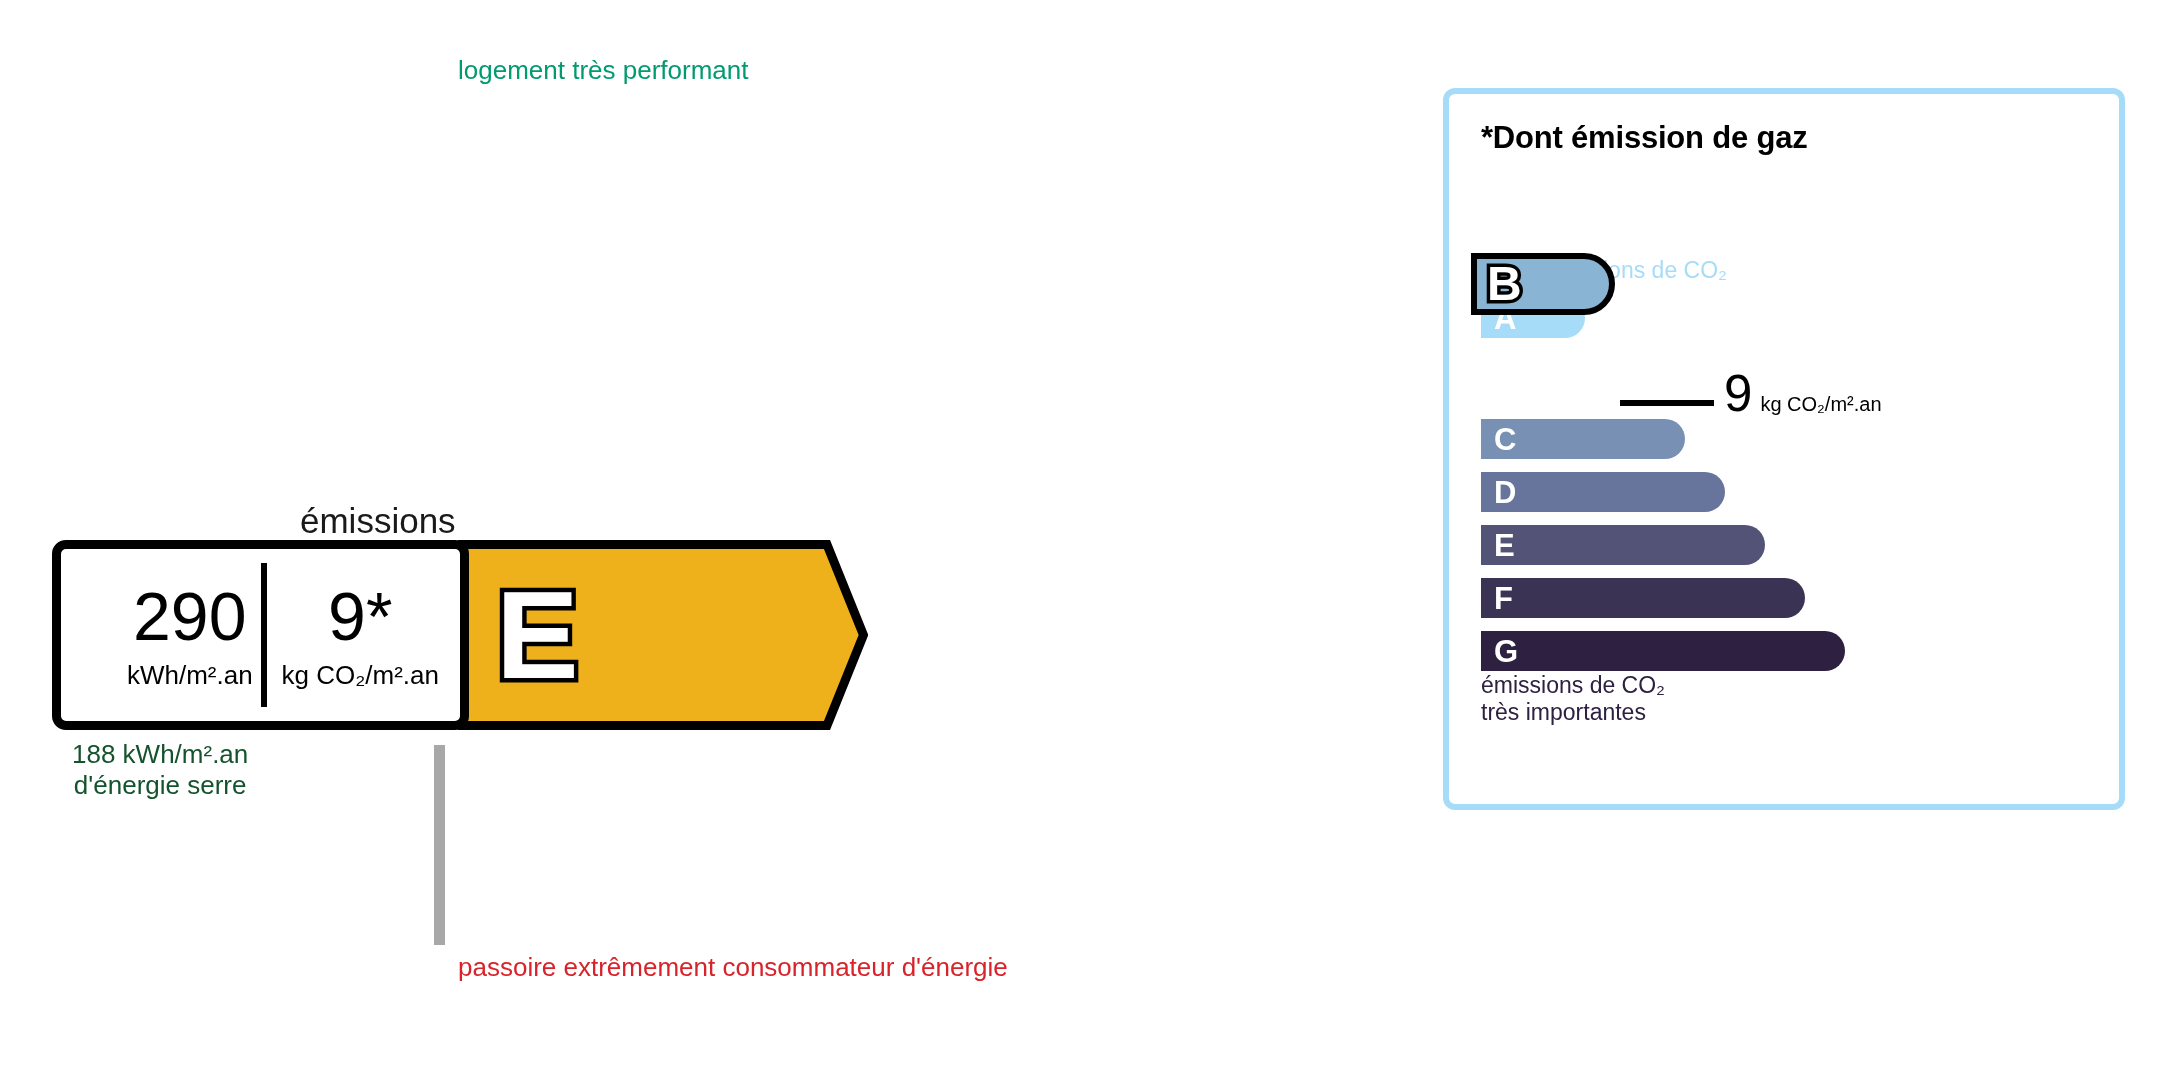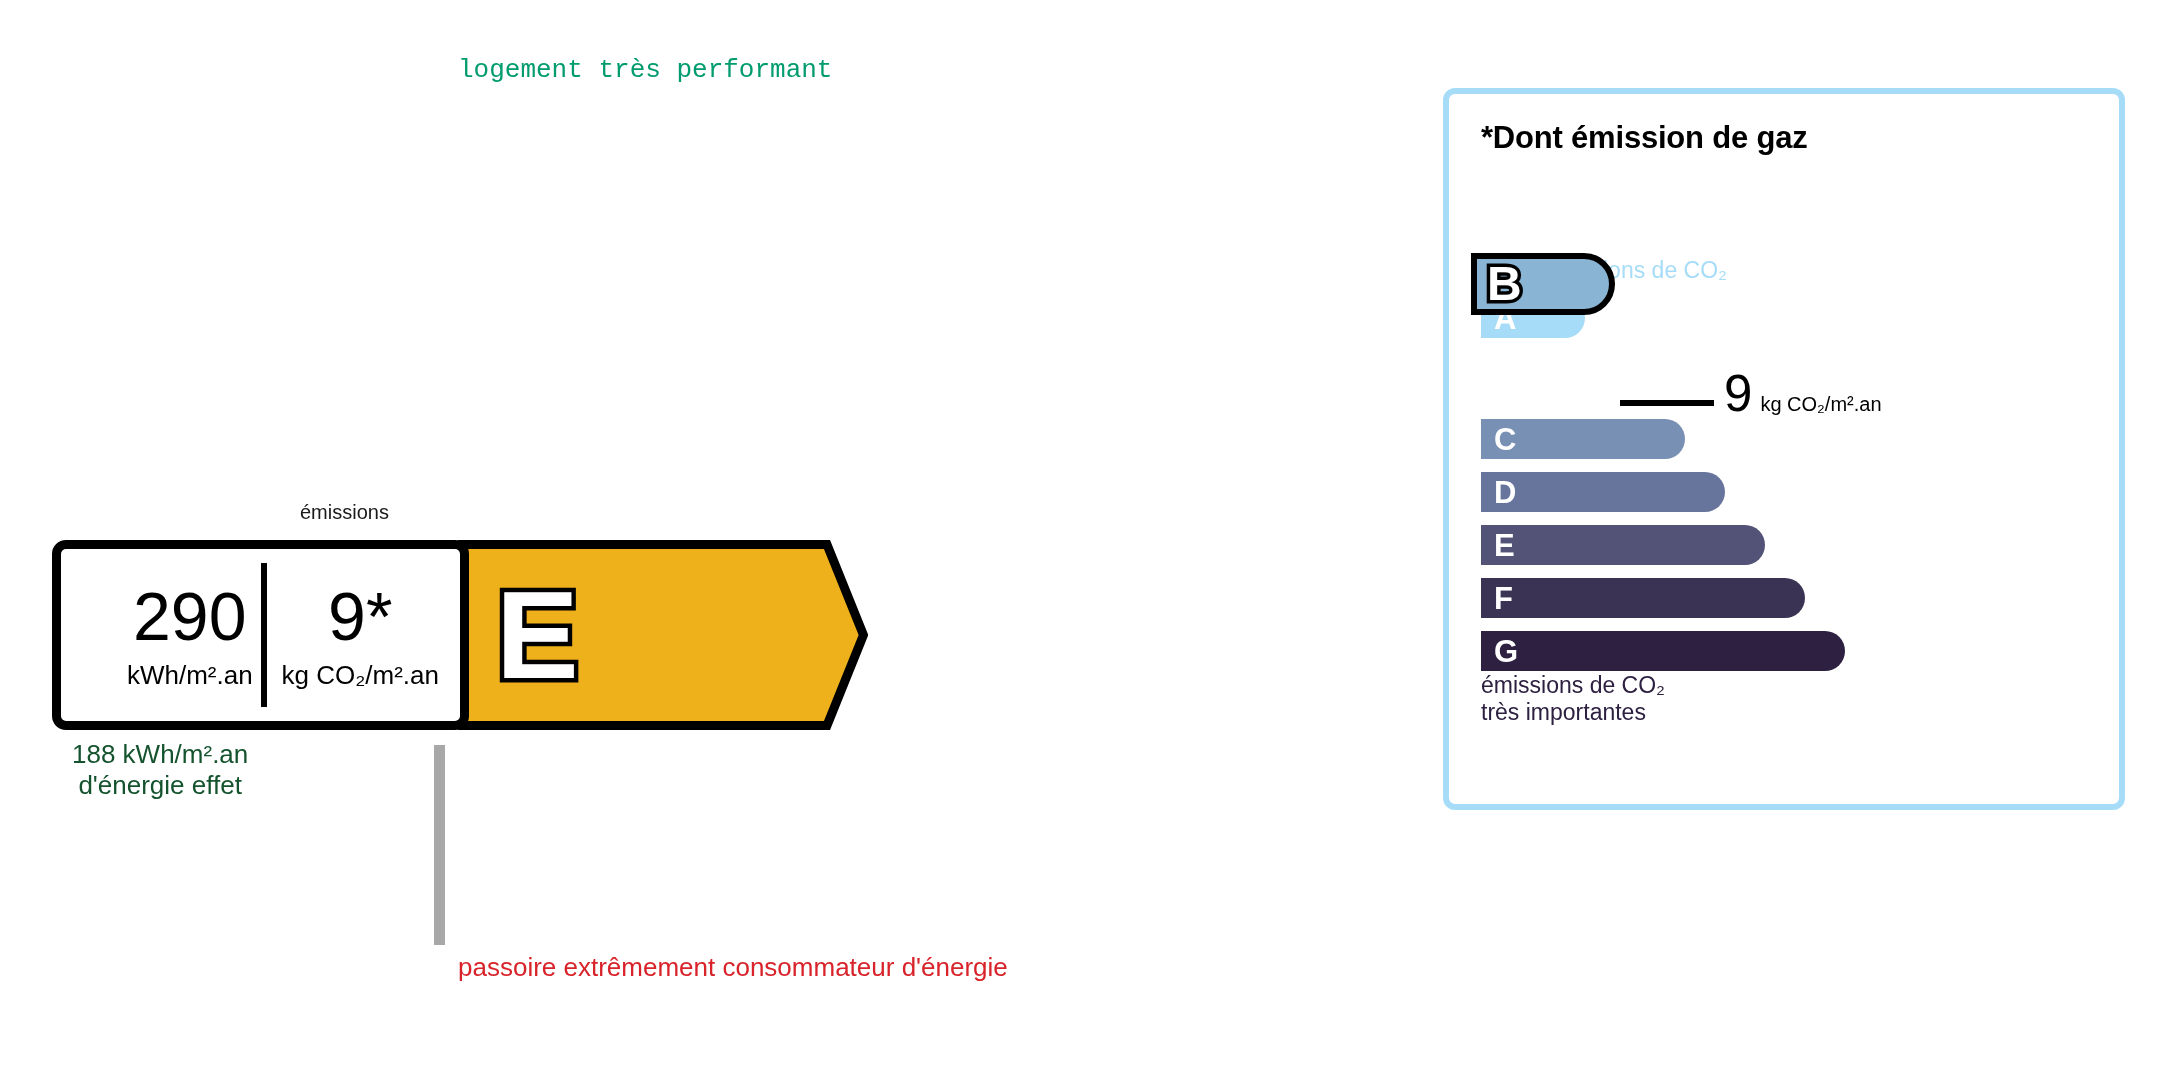--- a/index.html
+++ b/index.html
@@ -19,21 +19,20 @@
     left: 0; top: 0;
     width: 1400px; height: 1079px;
   }
 
   .top-caption {
     position: absolute;
     left: 458px; top: 55px;
     font-size: 26px;
     color: #009b6e;
     white-space: nowrap;
-    font-family: Liberation Mono, monospace;
   }
   .bottom-caption {
     position: absolute;
     left: 458px; top: 952px;
     font-size: 26px;
     color: #d8232a;
     white-space: nowrap;
   }
 
   
@@ -121,21 +120,21 @@
     width: 390px;
     text-align: center;
     font-size: 26px;
     color: #1a1a1a;
     line-height: 1.12;
   }
   #label-consommation .sub { color: #9d9d9d; display: block; }
   #label-emissions {
     position: absolute;
     left: 300px; top: 501px;
-    font-size: 20px;
+    font-size: 35px;
     color: #1a1a1a;
     white-space: nowrap;
   }
 
   
   #label-final-energy {
     position: absolute;
     left: 72px; top: 739px;
     font-size: 26px;
     color: #14532d;
@@ -309,21 +308,21 @@
     </div>
     <div id="value-box-divider"></div>
     <div class="vb-cell" id="vb-cell-co2">
       <div class="vb-value">9*</div>
       <div class="vb-unit">kg CO₂/m².an</div>
     </div>
   </div>
 
   <div id="label-final-energy">
     <div>188 kWh/m².an</div>
-    <div>d'énergie effet</div>
+    <div>d'énergie serre</div>
   </div>
 
   <div id="passoire-bar"></div>
 
   <div class="bottom-caption">passoire extrêmement consommateur d'énergie</div>
 </div>
 
 <div id="co2-panel">
   <div id="co2-title">
     <div>*Dont émission de gaz</div>

